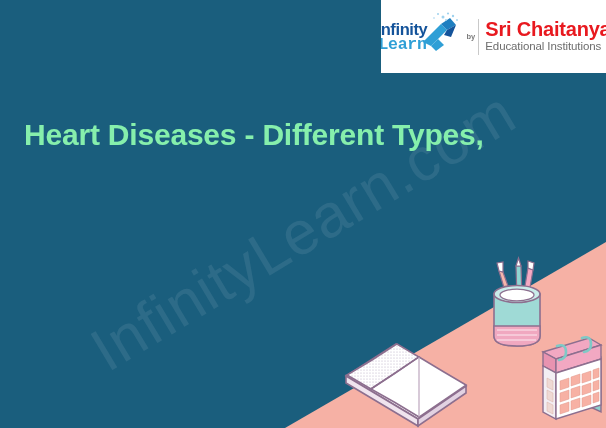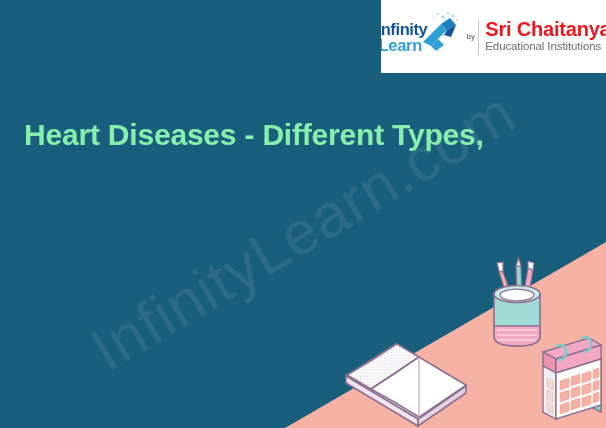--- a/index.html
+++ b/index.html
@@ -77,20 +77,21 @@
   }
   .il-word2 {
     position: absolute;
     left: 2px;
     top: 25px;
     font-size: 16.5px;
     font-weight: 700;
     color: #2f9fd6;
     letter-spacing: -0.3px;
     line-height: 1;
+    font-family: Liberation Mono, monospace;
   }
   .il-mark {
     position: absolute;
     left: 40px;
     top: -1px;
     width: 46px;
     height: 46px;
   }
   .logo-by {
     flex: none;

